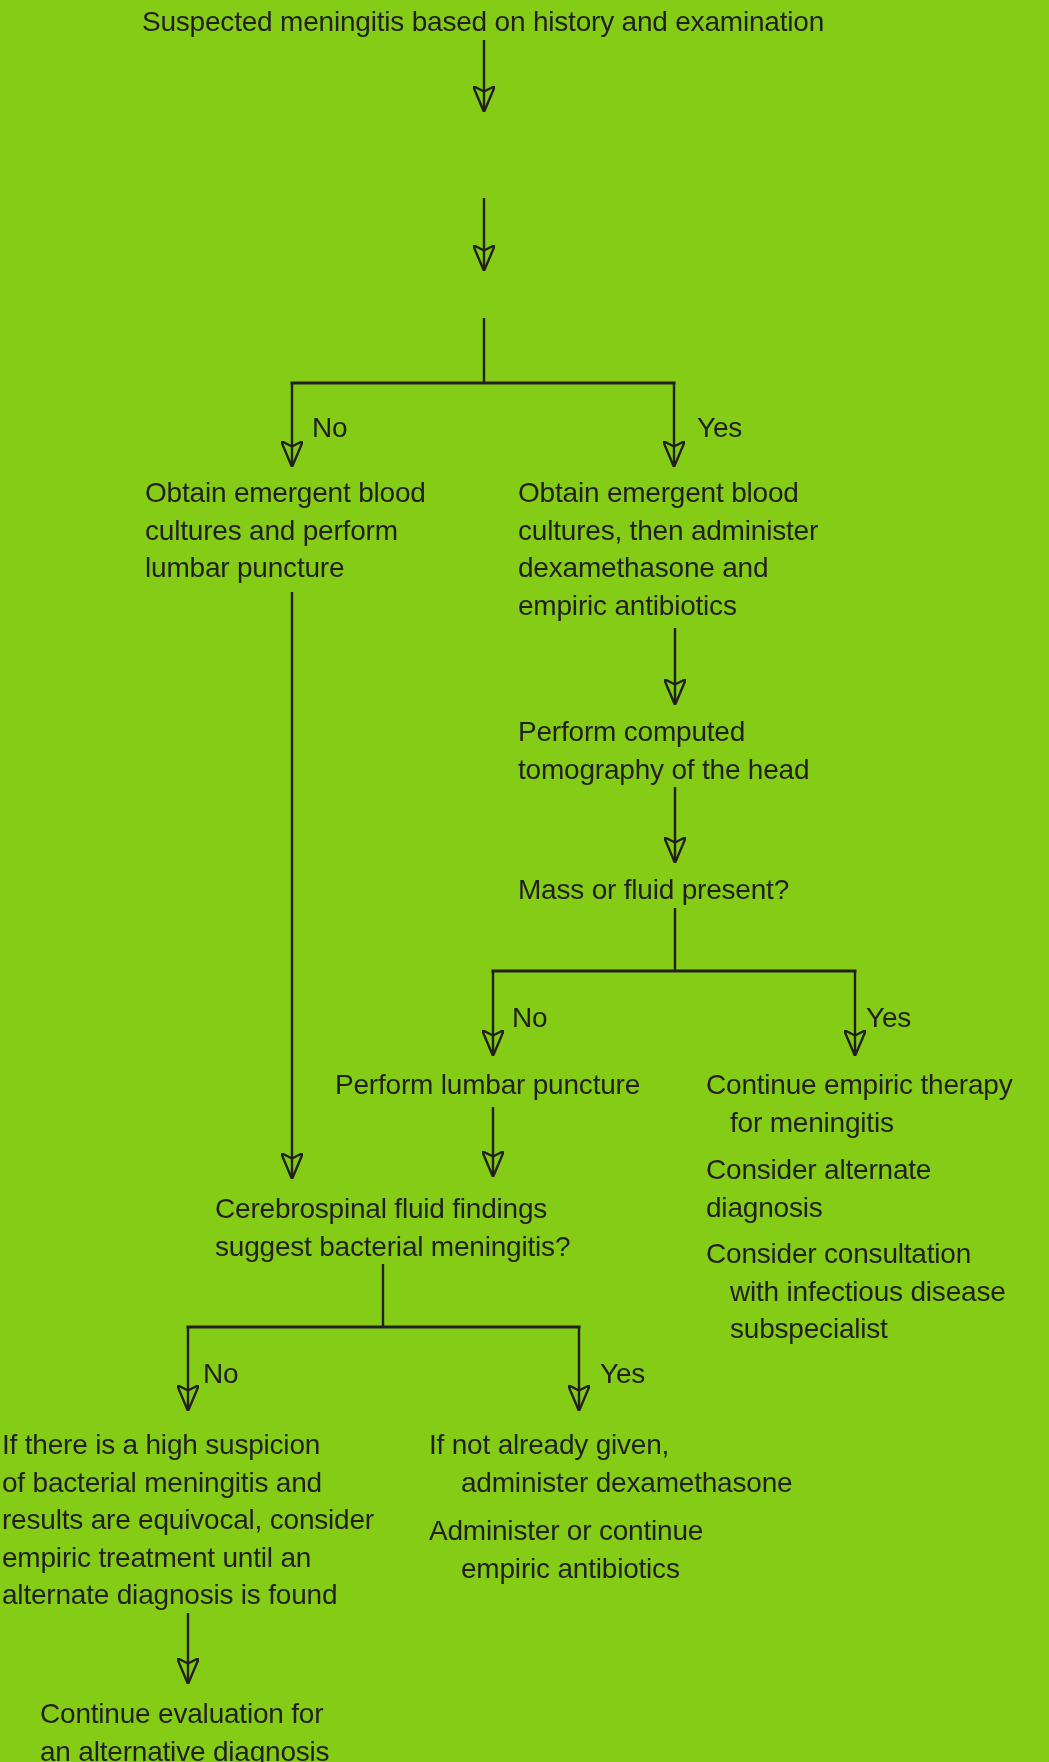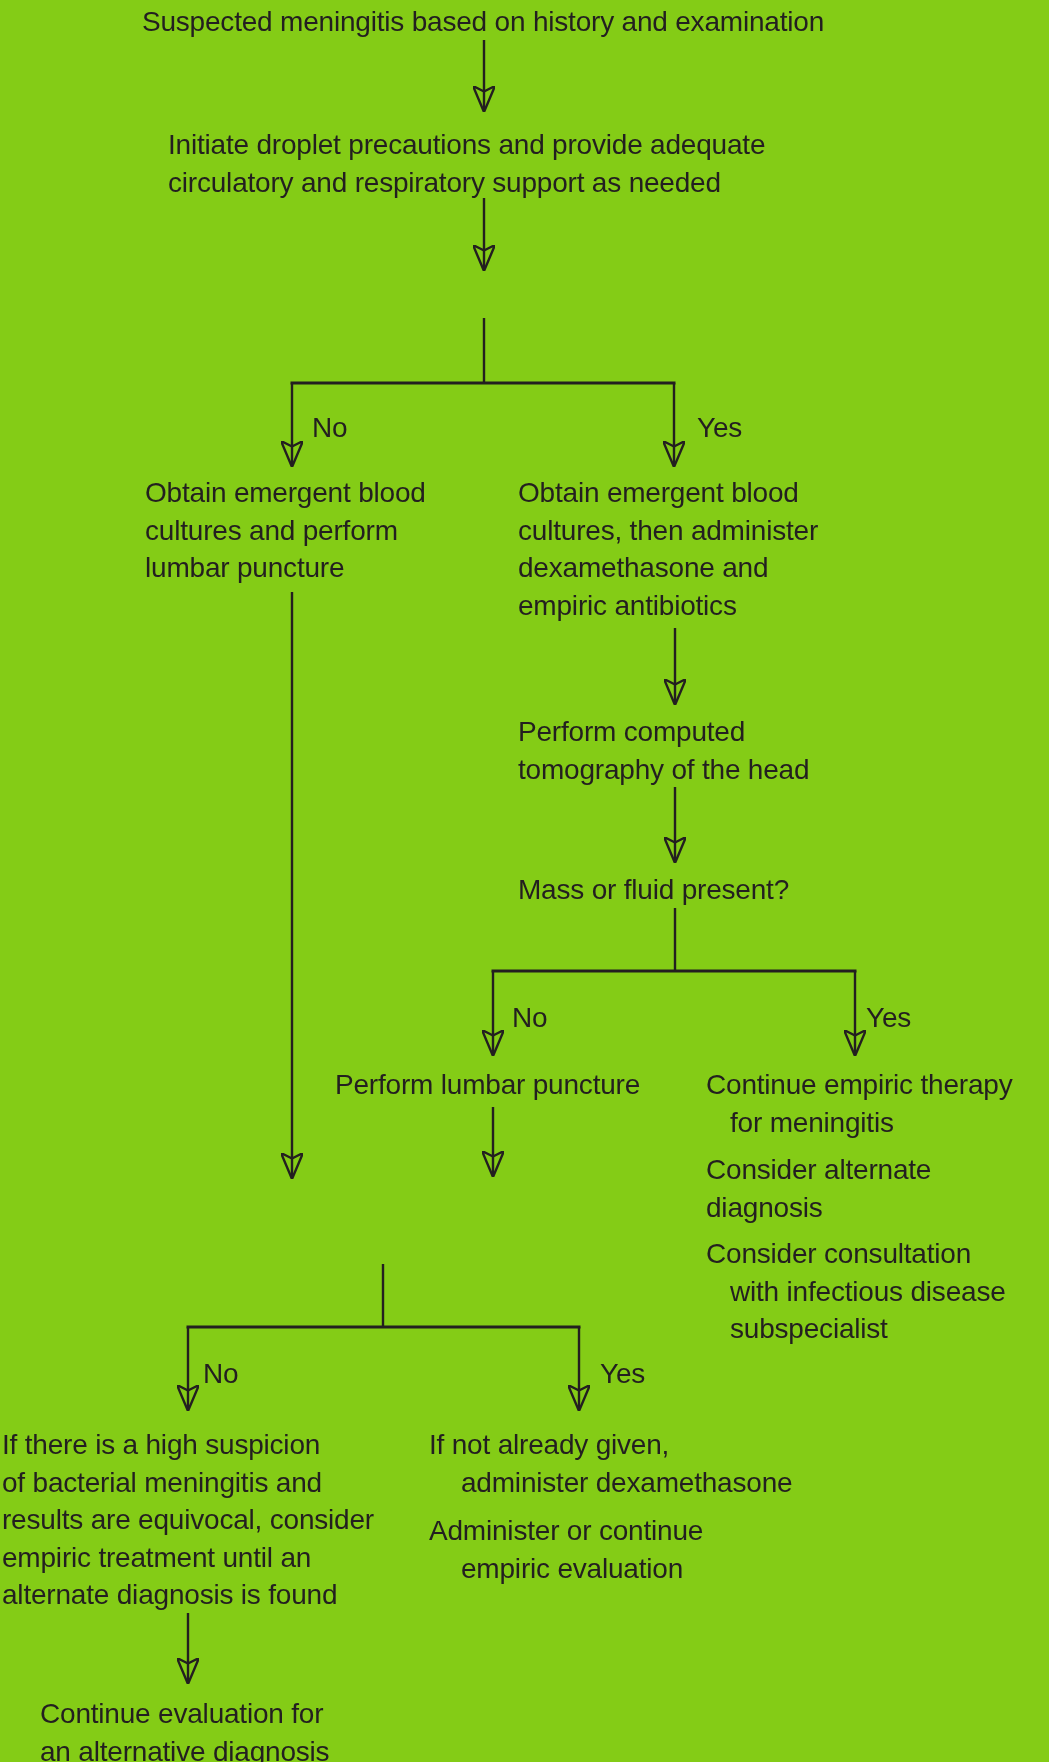--- a/index.html
+++ b/index.html
@@ -99,22 +99,20 @@
     <path d="M383,1264 V1327"></path>
     <path class="bar" d="M186.5,1327 H580.5"></path>
     <path d="M188,1327 V1409" marker-end="url(#ah)"></path>
     <path d="M579,1327 V1409" marker-end="url(#ah)"></path>
 
     <path d="M188,1613 V1682" marker-end="url(#ah)"></path>
   </svg>
 
   <div class="node" id="n-suspected">Suspected meningitis based on history and examination</div>
 
-  <div class="node" id="n-precautions">Initiate droplet precautions and provide adequate
-circulatory and respiratory support as needed</div>
 
 
   <div class="node" id="l-risk-no">No</div>
   <div class="node" id="l-risk-yes">Yes</div>
 
   <div class="node" id="n-cultures-lp">Obtain emergent blood
 cultures and perform
 lumbar puncture</div>
 
   <div class="node" id="n-cultures-dex">Obtain emergent blood
@@ -134,32 +132,34 @@
 
   <div class="node" id="n-alt-dx">Consider alternate diagnosis</div>
 
   <div class="node hang24" id="n-cont-ther">Continue empiric therapy
 for meningitis</div>
 
   <div class="node hang24" id="n-consult">Consider consultation
 with infectious disease
 subspecialist</div>
 
+  <div class="node" id="n-csf">Cerebrospinal fluid findings
+suggest bacterial meningitis?</div>
 
   <div class="node" id="l-csf-no">No</div>
   <div class="node" id="l-csf-yes">Yes</div>
 
   <div class="node hang32" id="n-give-dex">If not already given,
 administer dexamethasone</div>
 
   <div class="node" id="n-equivocal">If there is a high suspicion
 of bacterial meningitis and
 results are equivocal, consider
 empiric treatment until an
 alternate diagnosis is found</div>
 
   <div class="node hang32" id="n-give-abx">Administer or continue
-empiric evaluation</div>
+empiric antibiotics</div>
 
   <div class="node" id="n-cont-eval">Continue evaluation for
 an alternative diagnosis</div>
 
 </div>
 
 </body></html>

